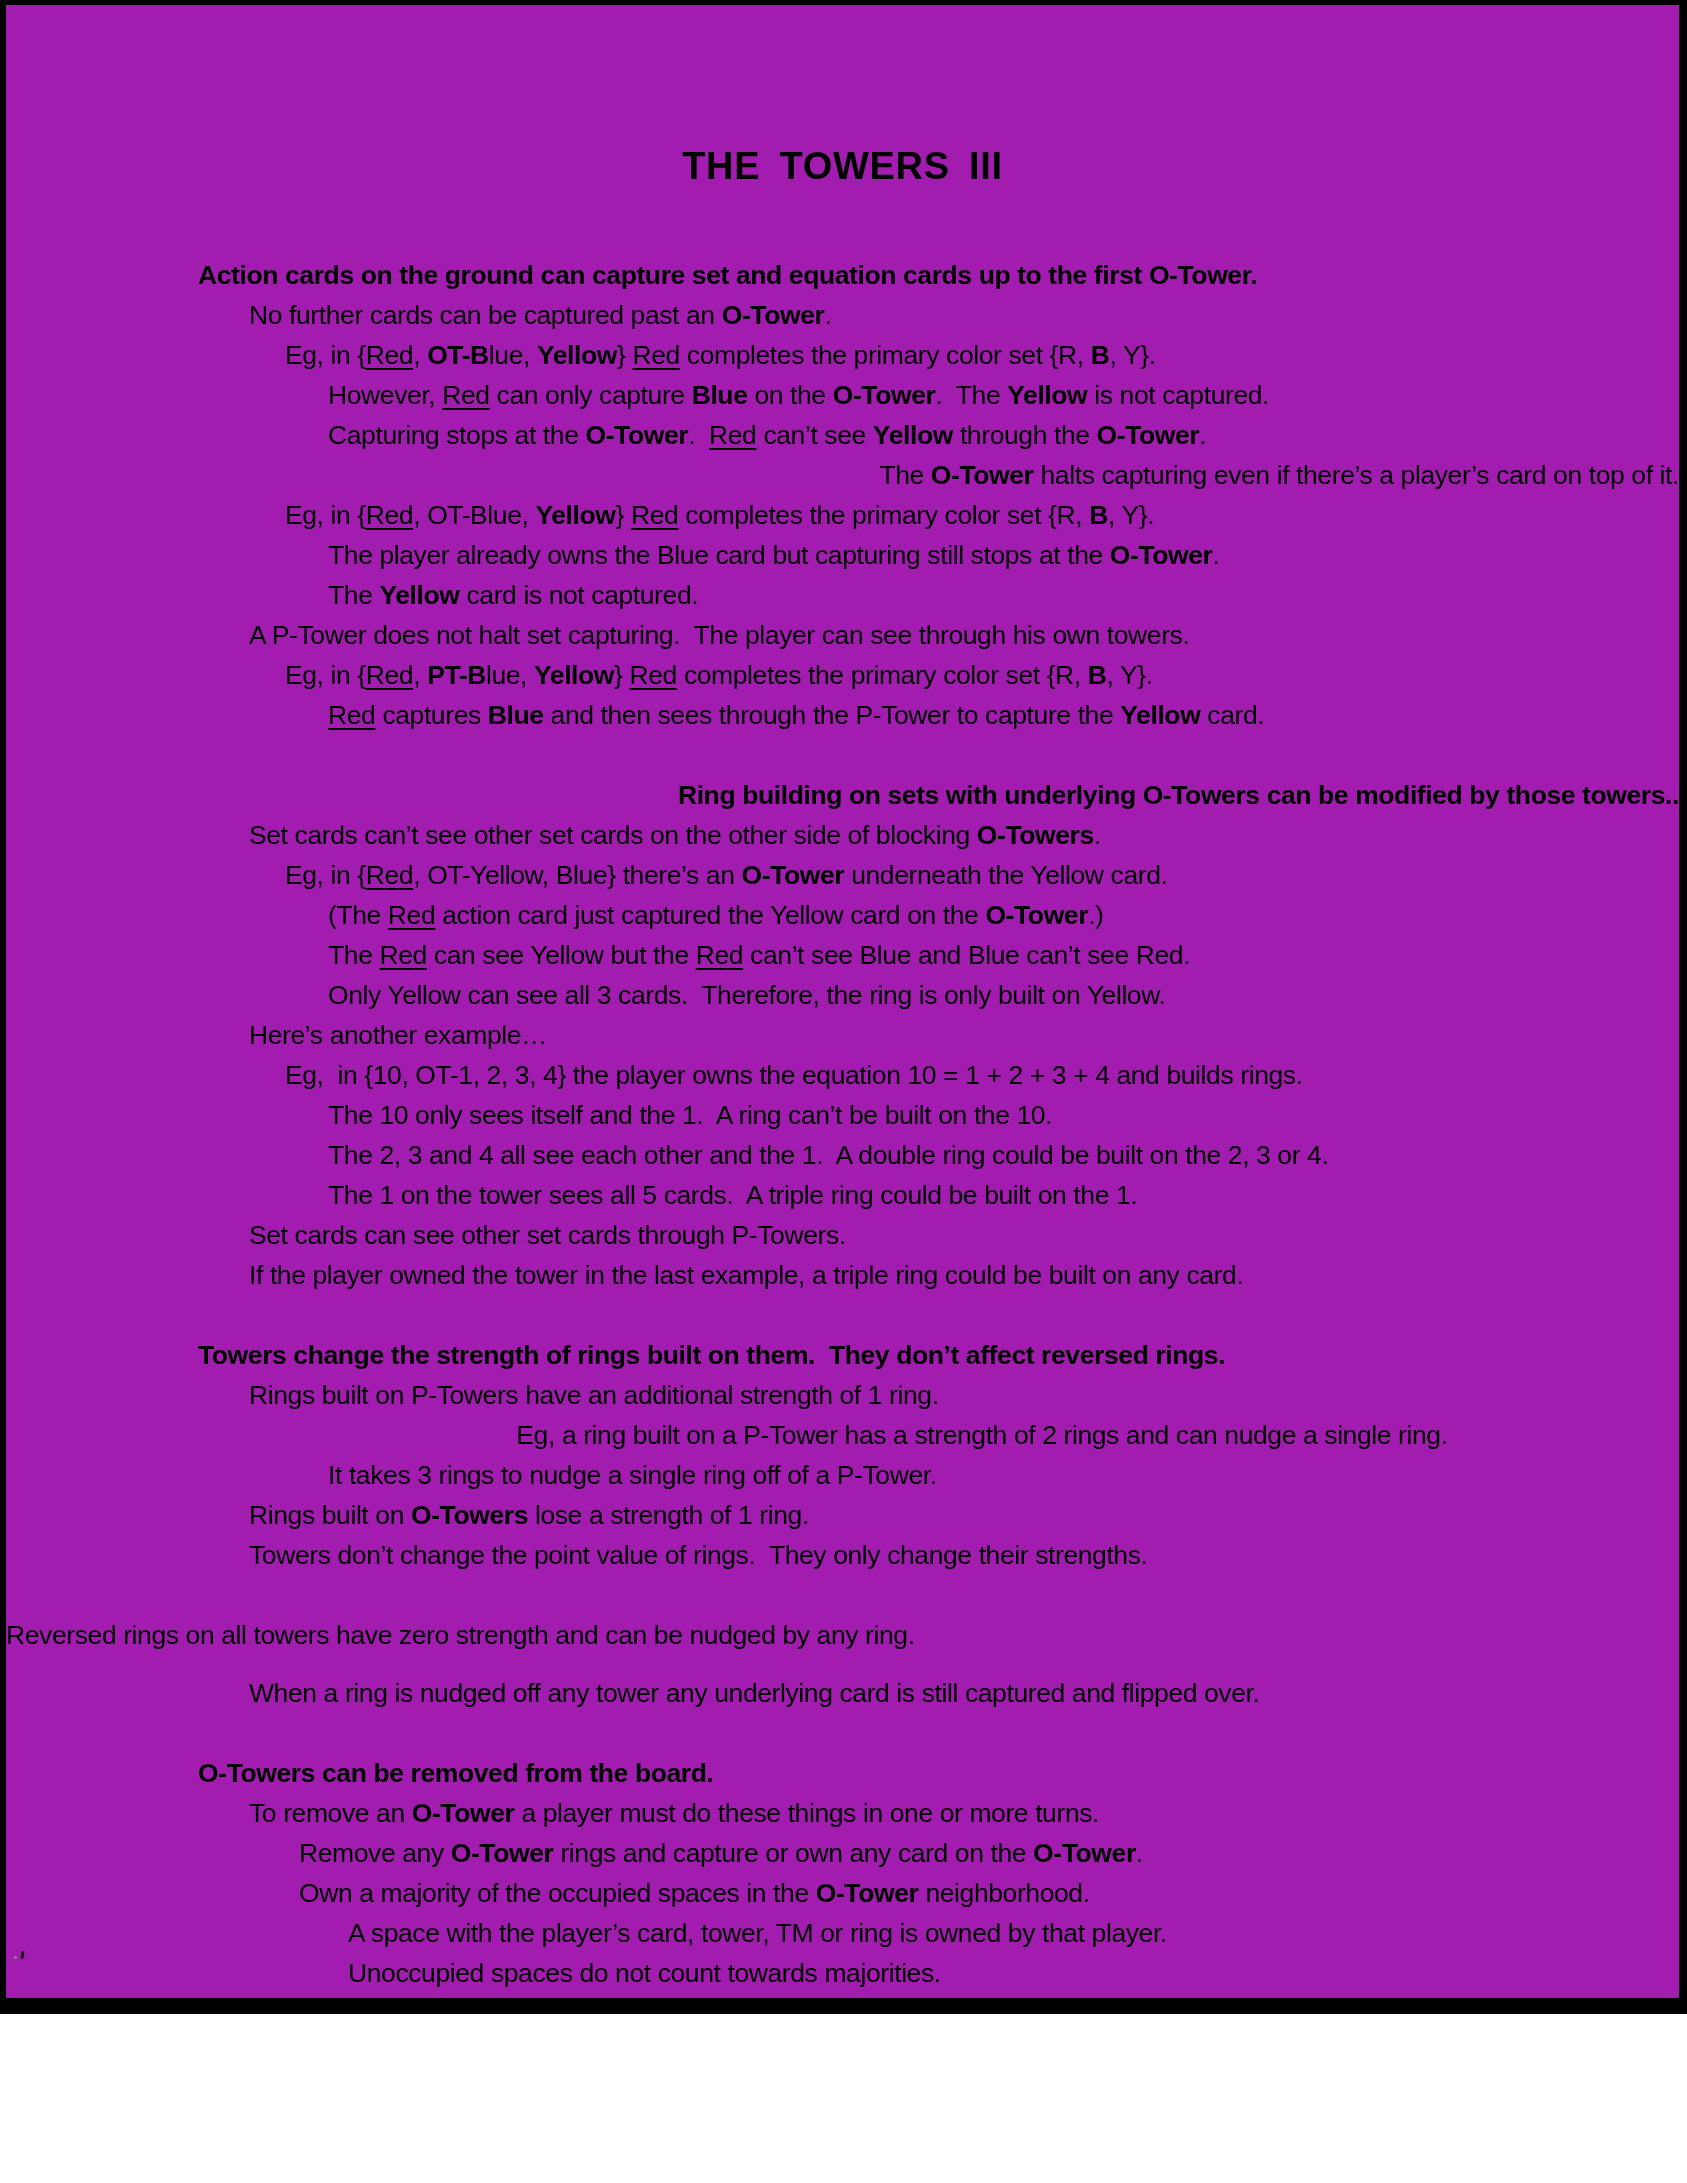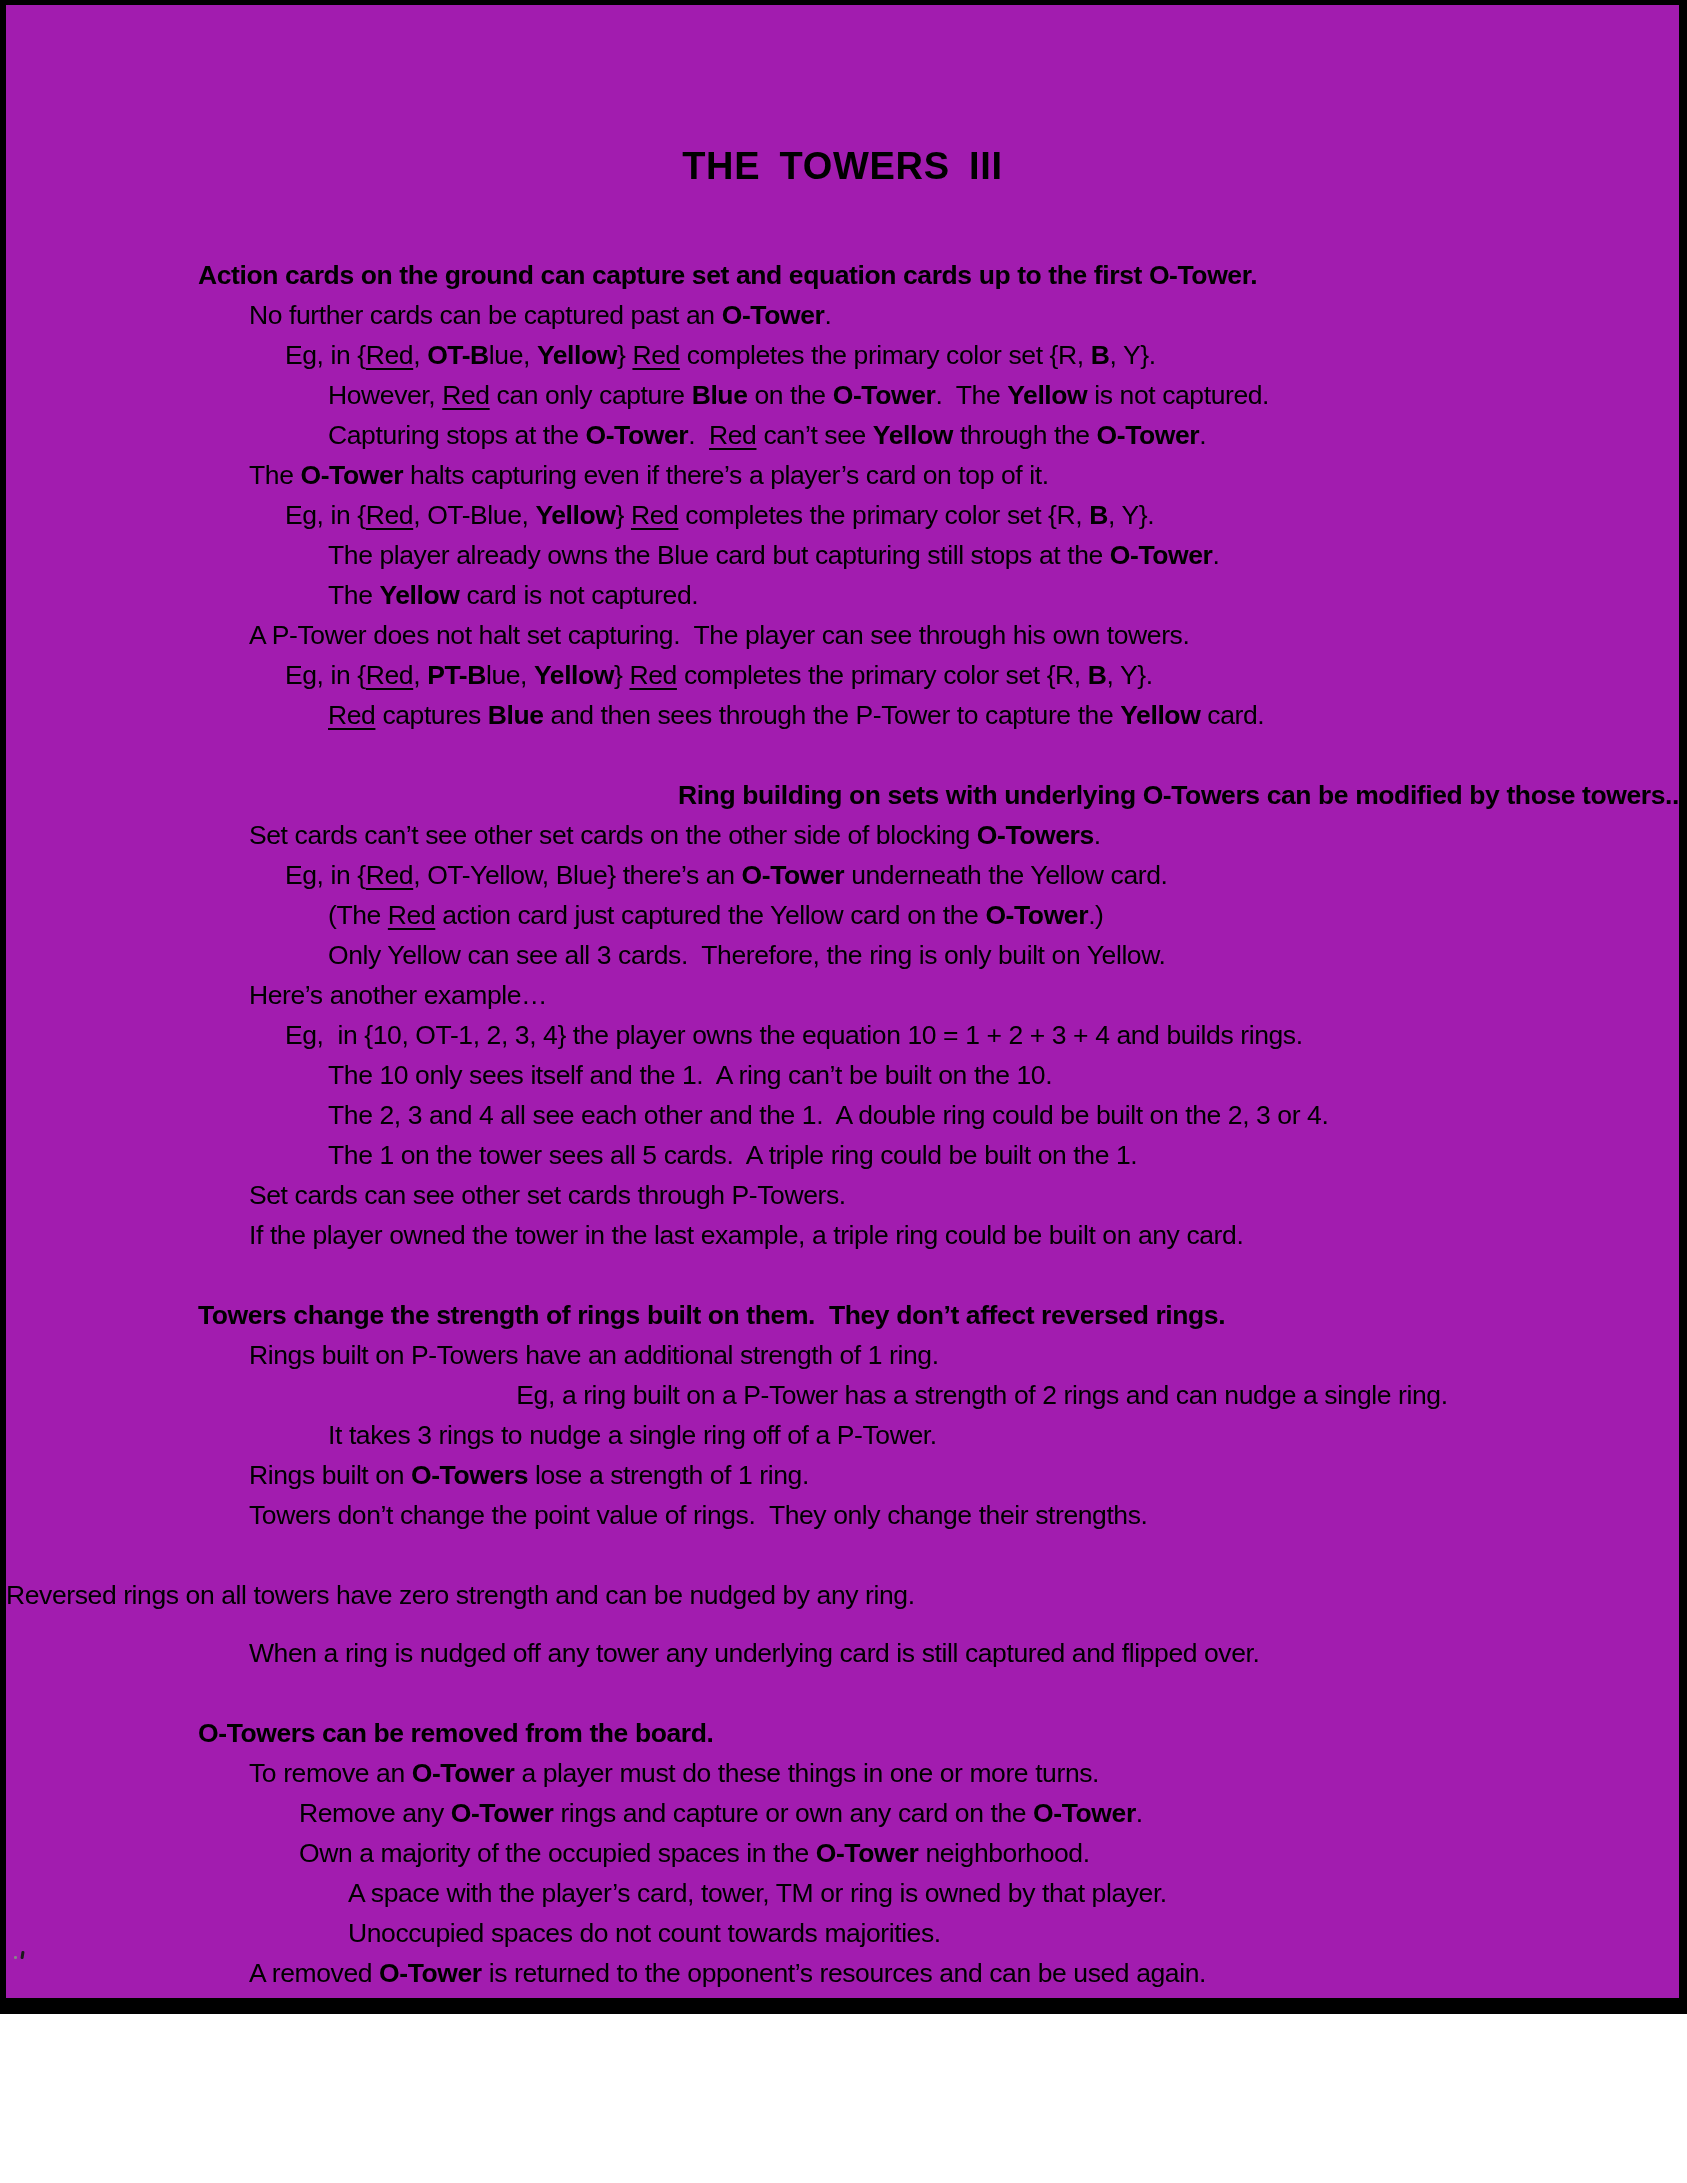--- a/index.html
+++ b/index.html
@@ -60,33 +60,34 @@
 
 <div class="frame">
   <div class="title">THE TOWERS III</div>
   <div class="doc" id="doc-body">
       <div class="section first">
         <div class="line head" style="padding-left: 192px;"><span class="b">Action cards on the ground can capture set and equation cards up to the first O-Tower.</span></div>
         <div class="line" style="padding-left: 243px;"><span>No further cards can be captured past an </span><span class="b">O-Tower</span><span>.</span></div>
         <div class="line" style="padding-left: 279px;"><span>Eg, in {</span><span class="u">Red</span><span>, </span><span class="b">OT-B</span><span>lue, </span><span class="b">Yellow</span><span>} </span><span class="u">Red</span><span> completes the primary color set {R, </span><span class="b">B</span><span>, Y}.</span></div>
         <div class="line" style="padding-left: 322px;"><span>However, </span><span class="u">Red</span><span> can only capture </span><span class="b">Blue</span><span> on the </span><span class="b">O-Tower</span><span>.  The </span><span class="b">Yellow</span><span> is not captured.</span></div>
         <div class="line" style="padding-left: 322px;"><span>Capturing stops at the </span><span class="b">O-Tower</span><span>.  </span><span class="u">Red</span><span> can’t see </span><span class="b">Yellow</span><span> through the </span><span class="b">O-Tower</span><span>.</span></div>
-        <div class="line" style="padding-left: 243px;"><span>The </span><span class="b">O-Tower</span><span> halts capturing even if there’s a player’s card on top of it.</span></div>
+        <div class="line" style="padding-left: 243px; text-align: right;"><span>The </span><span class="b">O-Tower</span><span> halts capturing even if there’s a player’s card on top of it.</span></div>
         <div class="line" style="padding-left: 279px;"><span>Eg, in {</span><span class="u">Red</span><span>, OT-Blue, </span><span class="b">Yellow</span><span>} </span><span class="u">Red</span><span> completes the primary color set {R, </span><span class="b">B</span><span>, Y}.</span></div>
         <div class="line" style="padding-left: 322px;"><span>The player already owns the Blue card but capturing still stops at the </span><span class="b">O-Tower</span><span>.</span></div>
         <div class="line" style="padding-left: 322px;"><span>The </span><span class="b">Yellow</span><span> card is not captured.</span></div>
         <div class="line" style="padding-left: 243px;"><span>A P-Tower does not halt set capturing.  The player can see through his own towers.</span></div>
         <div class="line" style="padding-left: 279px;"><span>Eg, in {</span><span class="u">Red</span><span>, </span><span class="b">PT-B</span><span>lue, </span><span class="b">Yellow</span><span>} </span><span class="u">Red</span><span> completes the primary color set {R, </span><span class="b">B</span><span>, Y}.</span></div>
         <div class="line" style="padding-left: 322px;"><span class="u">Red</span><span> captures </span><span class="b">Blue</span><span> and then sees through the P-Tower to capture the </span><span class="b">Yellow</span><span> card.</span></div>
       </div>
       <div class="section">
         <div class="line head" style="padding-left: 192px; text-align: right;"><span class="b">Ring building on sets with underlying O-Towers can be modified by those towers..</span></div>
         <div class="line" style="padding-left: 243px;"><span>Set cards can’t see other set cards on the other side of blocking </span><span class="b">O-Towers</span><span>.</span></div>
         <div class="line" style="padding-left: 279px;"><span>Eg, in {</span><span class="u">Red</span><span>, OT-Yellow, Blue} there’s an </span><span class="b">O-Tower</span><span> underneath the Yellow card.</span></div>
         <div class="line" style="padding-left: 322px;"><span>(The </span><span class="u">Red</span><span> action card just captured the Yellow card on the </span><span class="b">O-Tower</span><span>.)</span></div>
+        <div class="line" style="padding-left: 322px;"><span>The </span><span class="u">Red</span><span> can see Yellow but the </span><span class="u">Red</span><span> can’t see Blue and Blue can’t see Red.</span></div>
         <div class="line" style="padding-left: 322px;"><span>Only Yellow can see all 3 cards.  Therefore, the ring is only built on Yellow.</span></div>
         <div class="line" style="padding-left: 243px;"><span>Here’s another example…</span></div>
         <div class="line" style="padding-left: 279px;"><span>Eg,  in {10, OT-1, 2, 3, 4} the player owns the equation 10 = 1 + 2 + 3 + 4 and builds rings.</span></div>
         <div class="line" style="padding-left: 322px;"><span>The 10 only sees itself and the 1.  A ring can’t be built on the 10.</span></div>
         <div class="line" style="padding-left: 322px;"><span>The 2, 3 and 4 all see each other and the 1.  A double ring could be built on the 2, 3 or 4.</span></div>
         <div class="line" style="padding-left: 322px;"><span>The 1 on the tower sees all 5 cards.  A triple ring could be built on the 1.</span></div>
         <div class="line" style="padding-left: 243px;"><span>Set cards can see other set cards through P-Towers.</span></div>
         <div class="line" style="padding-left: 243px;"><span>If the player owned the tower in the last example, a triple ring could be built on any card.</span></div>
       </div>
       <div class="section">

